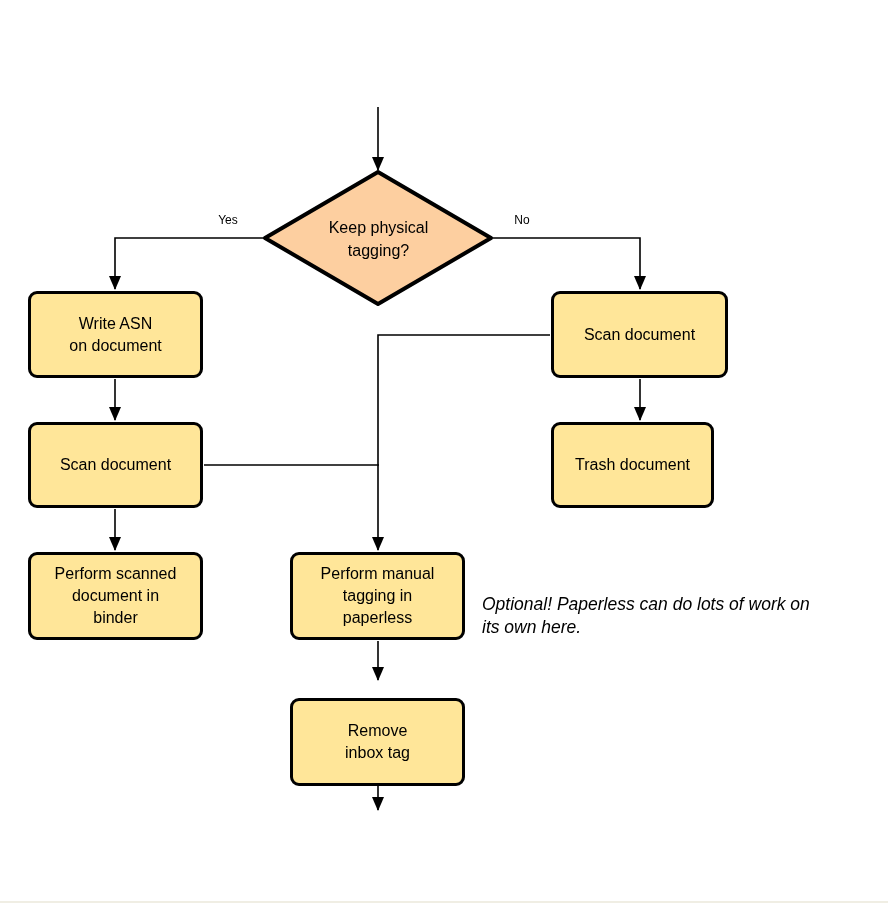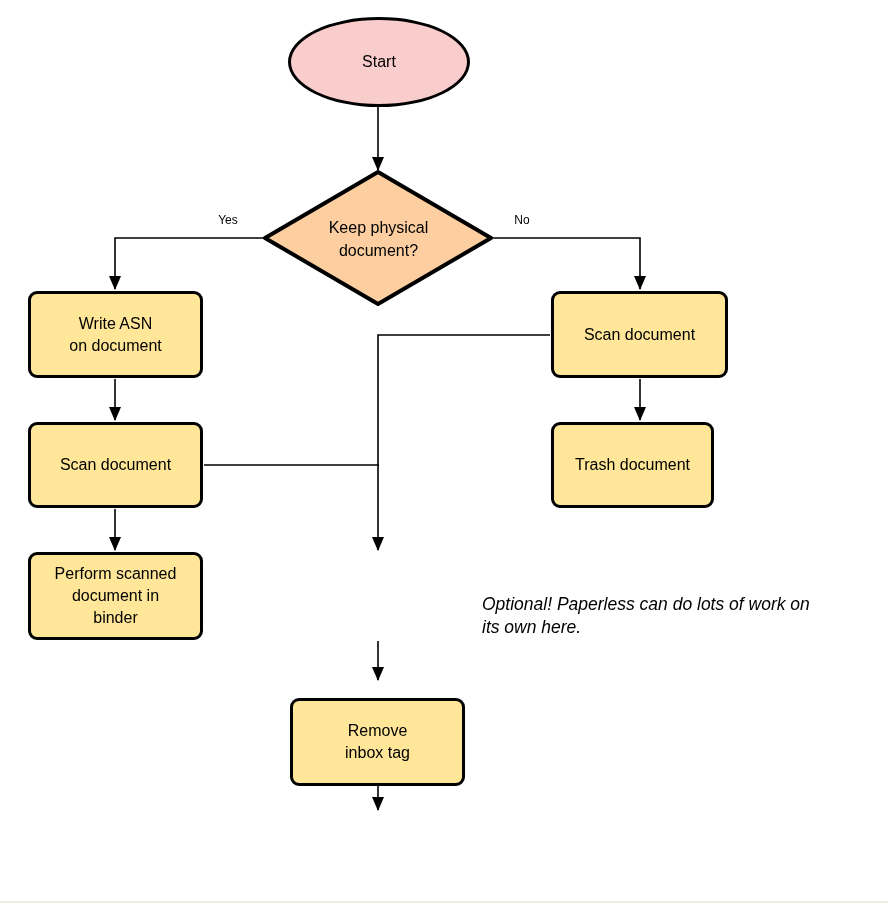--- a/index.html
+++ b/index.html
@@ -107,26 +107,23 @@
       <path d="M115,509 L115,550" marker-end="url(#arrow)"></path>
       <path d="M640,379 L640,420" marker-end="url(#arrow)"></path>
       <path d="M550,335 L378,335 L378,550" marker-end="url(#arrow)"></path>
       <path d="M204,465 L379,465"></path>
       <path d="M378,641 L378,680" marker-end="url(#arrow)"></path>
       <path d="M378,771 L378,810" marker-end="url(#arrow)"></path>
     </g>
     <polygon points="378,172 491,238 378,304 265,238" fill="#fdcfa0" stroke="#000000" stroke-width="4" stroke-linejoin="round"></polygon>
   </svg>
 
-  <div class="node terminal" id="start-node">
-    <span>Start</span>
-  </div>
 
   <div class="decision-label" id="decision-text">Keep physical
-document?</div>
+tagging?</div>
 
   <div class="edge-label" id="yes-label">Yes</div>
   <div class="edge-label" id="no-label">No</div>
 
   <div class="node process" id="write-asn-node">
     <span>Write ASN
 on document</span>
   </div>
   <div class="node process" id="scan-left-node">
     <span>Scan document</span>
@@ -135,20 +132,25 @@
     <span>Perform scanned
 document in
 binder</span>
   </div>
   <div class="node process" id="scan-right-node">
     <span>Scan document</span>
   </div>
   <div class="node process" id="trash-node">
     <span>Trash document</span>
   </div>
+  <div class="node process" id="perform-node">
+    <span>Perform manual
+tagging in
+paperless</span>
+  </div>
   <div class="node process" id="remove-node">
     <span>Remove
 inbox tag</span>
   </div>
 
   <div class="annotation">Optional! Paperless can do lots of work on
 its own here.</div>
 
   <div class="bottom-divider"></div>
 

